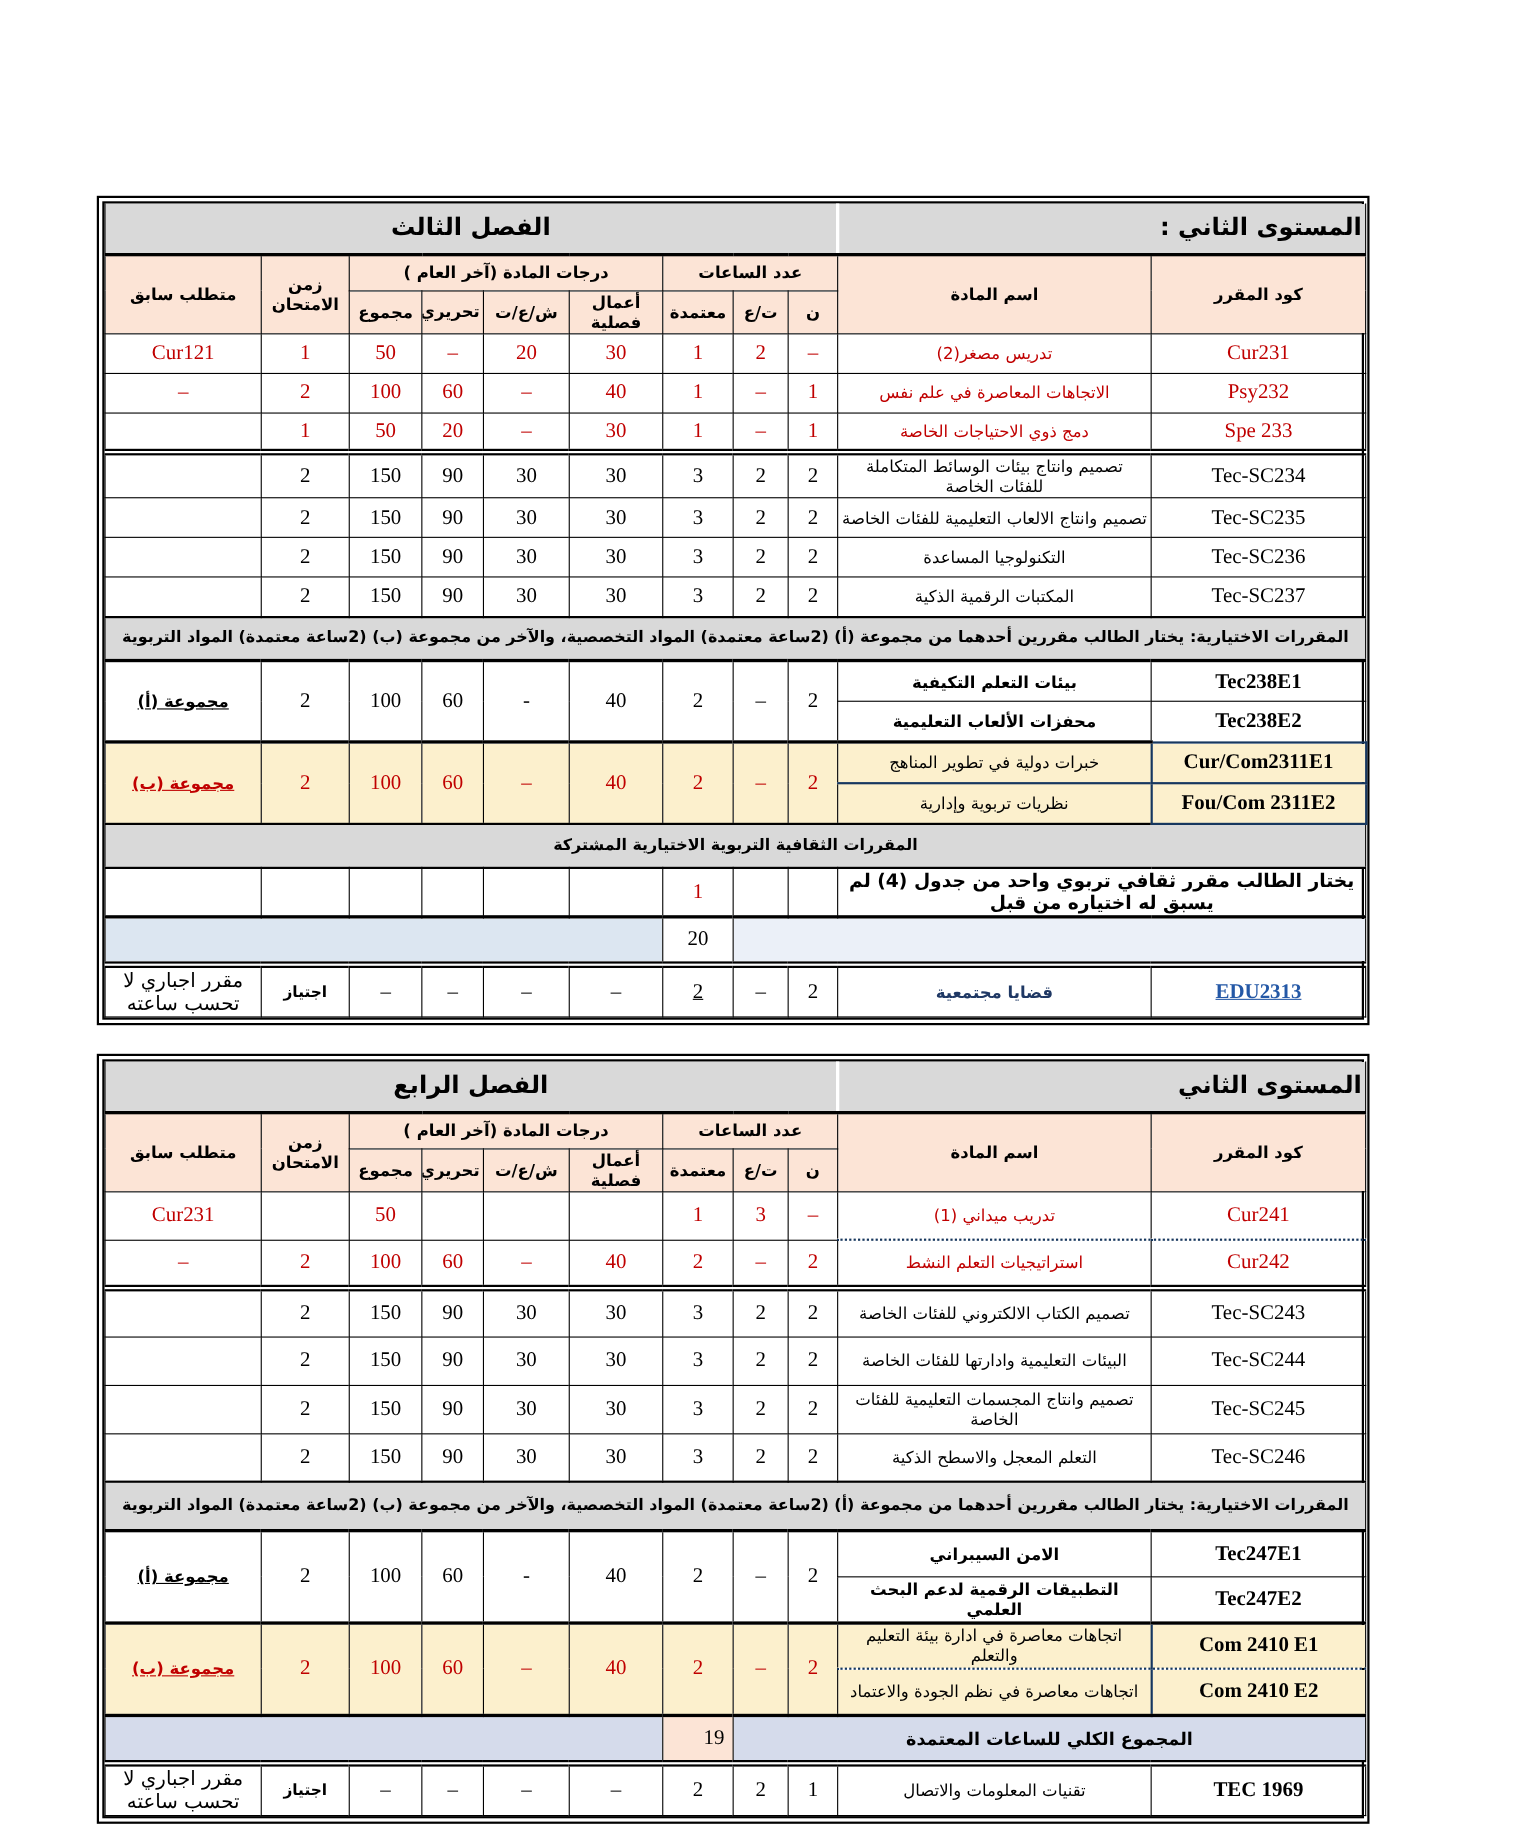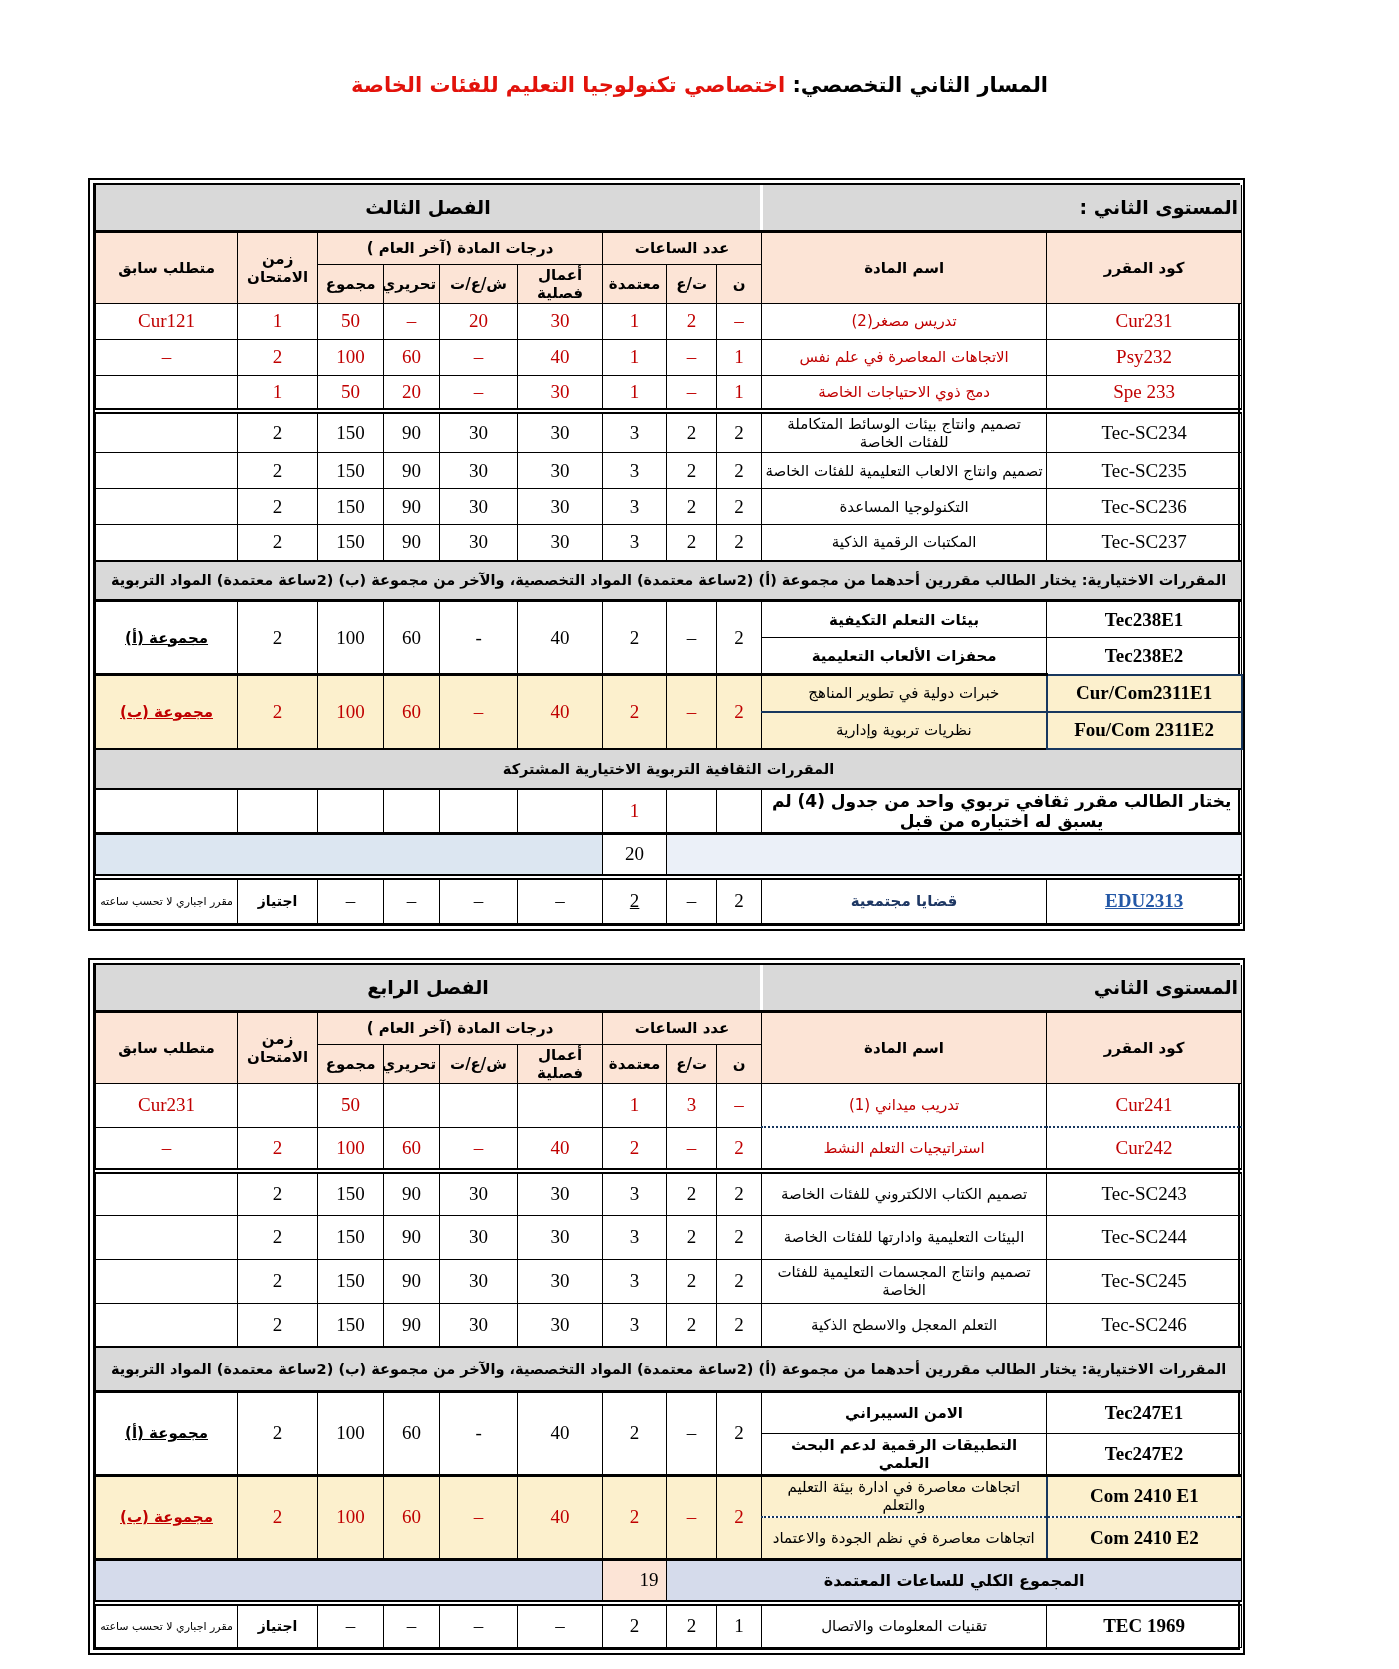--- a/index.html
+++ b/index.html
@@ -19,21 +19,21 @@
     border:7px double #000;
   }
   #wrap1 { top:178px; }
   #wrap2 { top:958px; }
   table { width:100%; border-collapse:collapse; table-layout:fixed; direction:rtl; }
   th, td {
     border:1.5px solid #000; text-align:center; vertical-align:middle;
     overflow:hidden; padding:1px 3px; font-weight:normal;
   }
   tr.toprow th {
-    background:var(--band,#D9D9D9); font-weight:bold; font-size:19px; height:46px;
+    background:var(--band,#D9D9D9); font-weight:bold; font-size:22px; height:46px;
     border-bottom:3px solid #000; border-top:none;
   }
   tr.toprow th:first-child { border-left:3px solid #fff;text-align:right; }
   tr.h1 th, tr.h2 th { background:var(--peach,#FCE4D6); font-weight:bold; font-size:15px; }
   tr.h1 th { height:33px; }
   tr.h2 th { height:33px; }
 
   tbody tr { height:36px; }
   #wrap2 tbody tr { height:44px; }
 
@@ -70,27 +70,26 @@
   td.tot-white      { background:#fff; }
   td.tot-lav        { background:var(--tlav,#D5DBEB); font-size:16px; font-weight:bold; }
   td.tot-peach      { background:var(--tpeach,#FCE4D6);padding-left:32px; }
 
   tr.finalrow { height:46px; }
   tr.finalrow td { border-top:6px double #000; }
   td.code-blue { font-family:"Liberation Serif","DejaVu Sans",serif; font-size:19px;
                  color:var(--cblue,#2458A6); text-decoration:underline; font-weight:bold; }
   td.name-blue { font-size:15px; font-weight:bold; color:var(--nblue,#1F3864); }
   td.exam-ar   { font-size:14px; font-weight:bold; }
-  td.prereq-ar { font-size:11px; }
+  td.prereq-ar { font-size:18px; }
 </style>
 </head>
 <body>
 
 <div class="titles">
-  <div class="title-line"><span class="t-black">المسار الثاني التخصصي: </span><span class="t-red">اختصاصي تكنولوجيا التعليم للفئات الخاصة</span></div>
 </div>
 
 <div class="tblwrap" id="wrap1">
   <table>
     <colgroup>
       <col style="width:195px">
         <col style="width:285px">
         <col style="width:45px">
         <col style="width:50px">
       <col style="width:64px">

